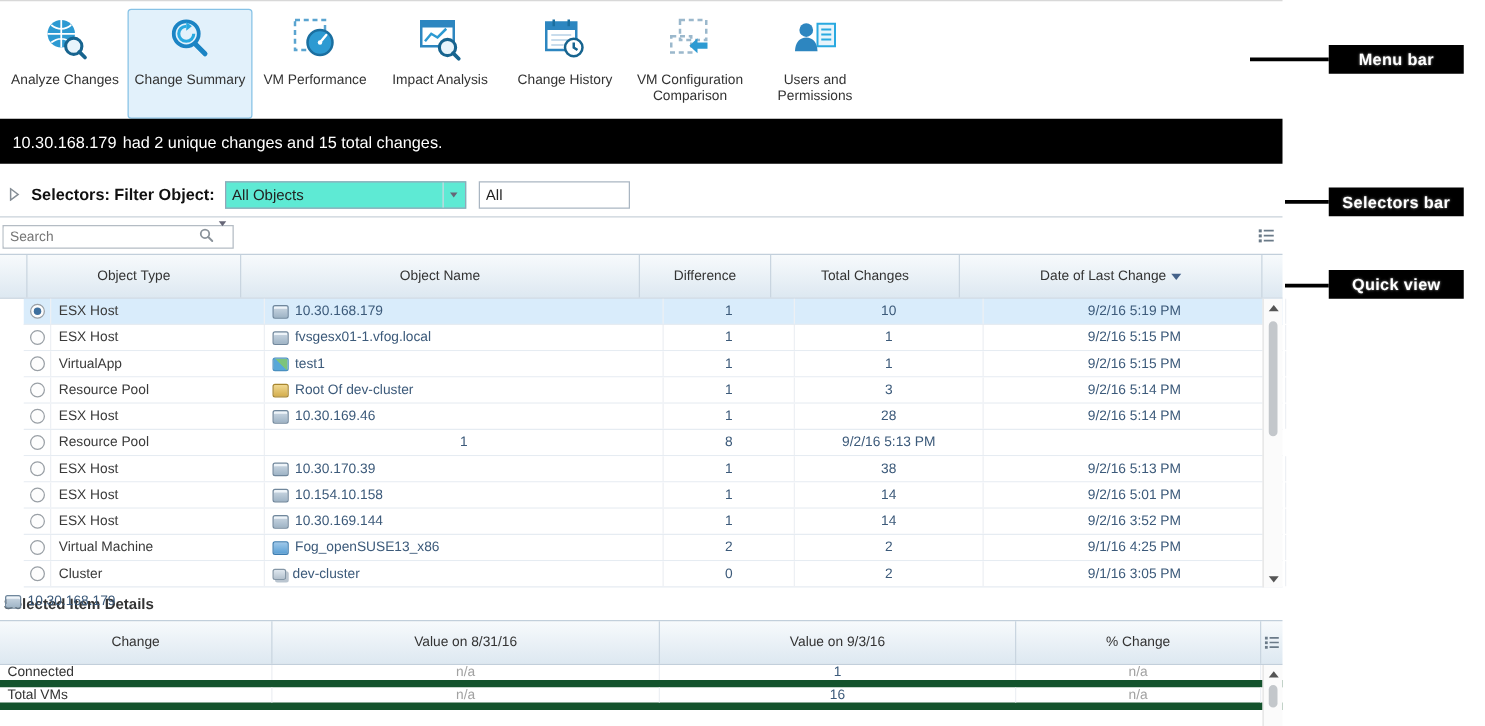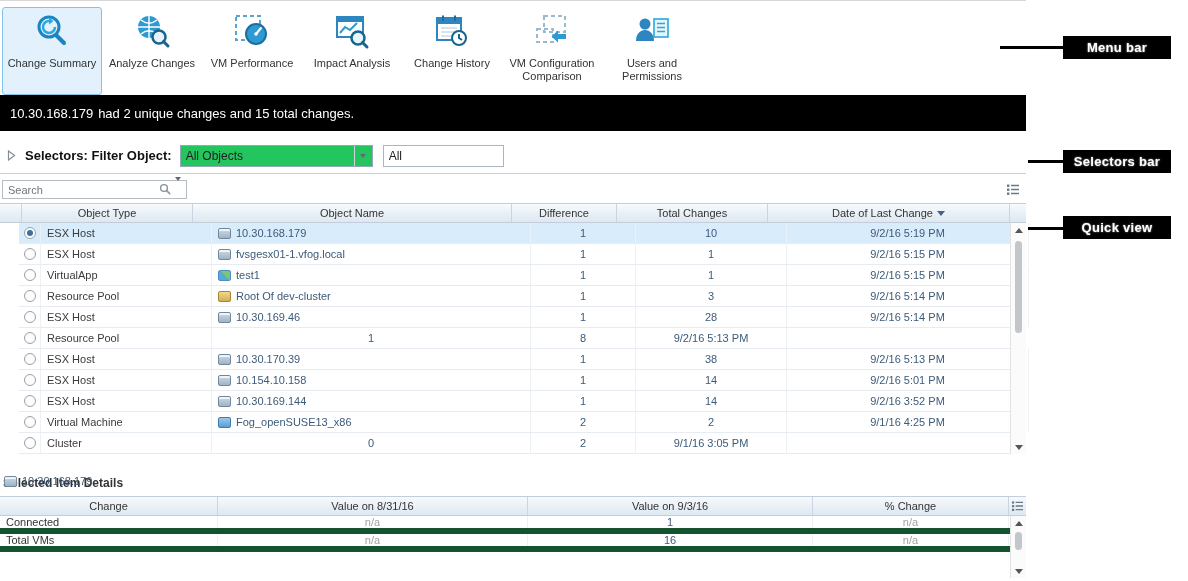--- a/index.html
+++ b/index.html
@@ -17,36 +17,36 @@
   
   .banner { position:absolute; left:0; top:95px; width:1026px; height:36px; background:#000; color:#fff;
             display:flex; align-items:center; padding-left:10px; font-size:13px; }
   .banner .msg { margin-left:5px; }
 
   
   .selectors-bar { position:absolute; left:0; top:138px; width:1026px; height:36px;
                    border-bottom:1px solid #c9d2da; display:flex; align-items:center; background:#fff; }
   .expander { margin:0 9px 0 7px; display:flex; }
   .selectors-label { font-size:13px; font-weight:bold; color:#111; margin-right:8px; }
-  .combo { width:193px; height:22px; border:1px solid #94a6b8; background:#22c55e; display:flex; align-items:center; cursor:pointer; }
+  .combo { width:193px; height:22px; border:1px solid #94a6b8; background:#5eead4; display:flex; align-items:center; cursor:pointer; }
   .combo-value { flex:1; padding-left:5px; font-size:12px; color:#222; }
   .combo-btn { width:18px; height:100%; display:flex; align-items:center; justify-content:center; border-left:1px solid #cfd8e0; }
   .filter-input { margin-left:10px; width:121px; height:22px; border:1px solid #aab6c2; font-size:12px;
                   padding-left:5px; font-family:inherit; color:#222; }
 
   
   .search-row { position:absolute; left:0; top:175px; width:1026px; height:28px; background:#fff; }
   .search-box { position:absolute; left:2px; top:5px; width:185px; height:19px; border:1px solid #b4bcc4;
                 display:flex; align-items:center; background:#fff; }
   .search-input { flex:1; border:none; outline:none; font-size:11px; padding-left:5px; color:#444; height:15px; font-family:inherit; min-width:0; }
   .search-icons { display:flex; align-items:center; gap:4px; padding-right:5px; }
   .colchooser { position:absolute; left:1006px; top:7px; cursor:pointer; }
 
   
-  .hdr { display:grid; height:20px; background:linear-gradient(#f7fafc,#dde8f1);
+  .hdr { display:grid; height:36px; background:linear-gradient(#f7fafc,#dde8f1);
          border-top:1px solid #c2cfdb; border-bottom:1px solid #c2cfdb; }
   .hcell { font-size:11px; color:#333; display:flex; align-items:center; justify-content:center; gap:4px;
            border-right:1px solid #c9d5e0; overflow:hidden; white-space:nowrap; }
   .hcell.filler { border-right:none; }
   .tri-down { width:0; height:0; border-left:4px solid transparent; border-right:4px solid transparent; border-top:5px solid #44628a; }
   .tri-down.sm { border-left-width:3px; border-right-width:3px; border-top-width:4px; border-top-color:#667; }
   .tri-up-s { width:0; height:0; border-left:4px solid transparent; border-right:4px solid transparent; border-bottom:5px solid #555; }
   .tri-down-s { width:0; height:0; border-left:4px solid transparent; border-right:4px solid transparent; border-top:5px solid #555; }
 
   .cell { font-size:11px; display:flex; align-items:center; overflow:hidden; white-space:nowrap;
@@ -97,42 +97,42 @@
              text-shadow:0 0 2px rgba(255,255,255,.65); letter-spacing:.3px; }
   .callout-line { position:absolute; height:3px; background:#000; }
 </style>
 </head>
 <body>
 
 <div class="page">
 
   <div class="menu-bar">
 
+    <div class="menu-item">
+      <span>
+        <svg width="38" height="38" viewBox="0 0 38 38">
+          <circle cx="16" cy="15" r="11" fill="#2d9ad2"></circle>
+          <path d="M5 15 h22 M16 4 v22 M8 8 c5 4 11 4 16 0 M8 22 c5 -4 11 -4 16 0" stroke="#fff" stroke-width="1.4" fill="none"></path>
+          <circle cx="26" cy="25" r="6.5" fill="#e8f4fb" stroke="#17648f" stroke-width="2.5"></circle>
+          <line x1="30.5" y1="29.5" x2="35" y2="34" stroke="#17648f" stroke-width="3" stroke-linecap="round"></line>
+        </svg>
+      </span>
+      <span class="mi-label">Analyze Changes</span>
+    </div>
+
     <div class="menu-item selected">
       <span>
         <svg width="38" height="38" viewBox="0 0 38 38">
           <circle cx="16" cy="15" r="10" fill="none" stroke="#1b84c4" stroke-width="3"></circle>
           <line x1="23" y1="23" x2="31" y2="31" stroke="#1b84c4" stroke-width="4" stroke-linecap="round"></line>
           <path d="M16 9 a6 6 0 1 0 6 6" fill="none" stroke="#29a9e0" stroke-width="2.5"></path>
           <path d="M16 5.5 l4.5 3.5 -4.5 3.5 z" fill="#29a9e0"></path>
         </svg>
       </span>
       <span class="mi-label">Change Summary</span>
-    </div>
-
-    <div class="menu-item">
-      <span>
-        <svg width="38" height="38" viewBox="0 0 38 38">
-          <circle cx="16" cy="15" r="11" fill="#2d9ad2"></circle>
-          <path d="M5 15 h22 M16 4 v22 M8 8 c5 4 11 4 16 0 M8 22 c5 -4 11 -4 16 0" stroke="#fff" stroke-width="1.4" fill="none"></path>
-          <circle cx="26" cy="25" r="6.5" fill="#e8f4fb" stroke="#17648f" stroke-width="2.5"></circle>
-          <line x1="30.5" y1="29.5" x2="35" y2="34" stroke="#17648f" stroke-width="3" stroke-linecap="round"></line>
-        </svg>
-      </span>
-      <span class="mi-label">Analyze Changes</span>
     </div>
 
     <div class="menu-item">
       <span>
         <svg width="38" height="38" viewBox="0 0 38 38">
           <rect x="3" y="4" width="24" height="24" fill="none" stroke="#5aa4d0" stroke-width="2" stroke-dasharray="4 3"></rect>
           <circle cx="23" cy="22" r="10" fill="#2d9ad2" stroke="#1b6fa0" stroke-width="2"></circle>
           <line x1="23" y1="22" x2="28" y2="16" stroke="#fff" stroke-width="2" stroke-linecap="round"></line>
           <circle cx="23" cy="22" r="1.8" fill="#fff"></circle>
         </svg>
@@ -394,20 +394,24 @@
         <div class="cell c-center navy">2</div>
         <div class="cell c-center navy">2</div>
         <div class="cell c-center navy">9/1/16 4:25 PM</div>
       </div>
 
       <div class="qv-row">
         <div class="cell c-center">
             <span class="radio"></span>
           </div>
         <div class="cell c-type">Cluster</div>
+        <div class="cell c-name">
+            <span class="oicon cluster"></span>
+            <span>dev-cluster</span>
+          </div>
         <div class="cell c-center navy">0</div>
         <div class="cell c-center navy">2</div>
         <div class="cell c-center navy">9/1/16 3:05 PM</div>
       </div>
 
       <div class="vscroll" style="height:231px;">
         <span class="scroll-btn">
             <span class="tri-up-s"></span>
           </span>
         <span class="scroll-track">

